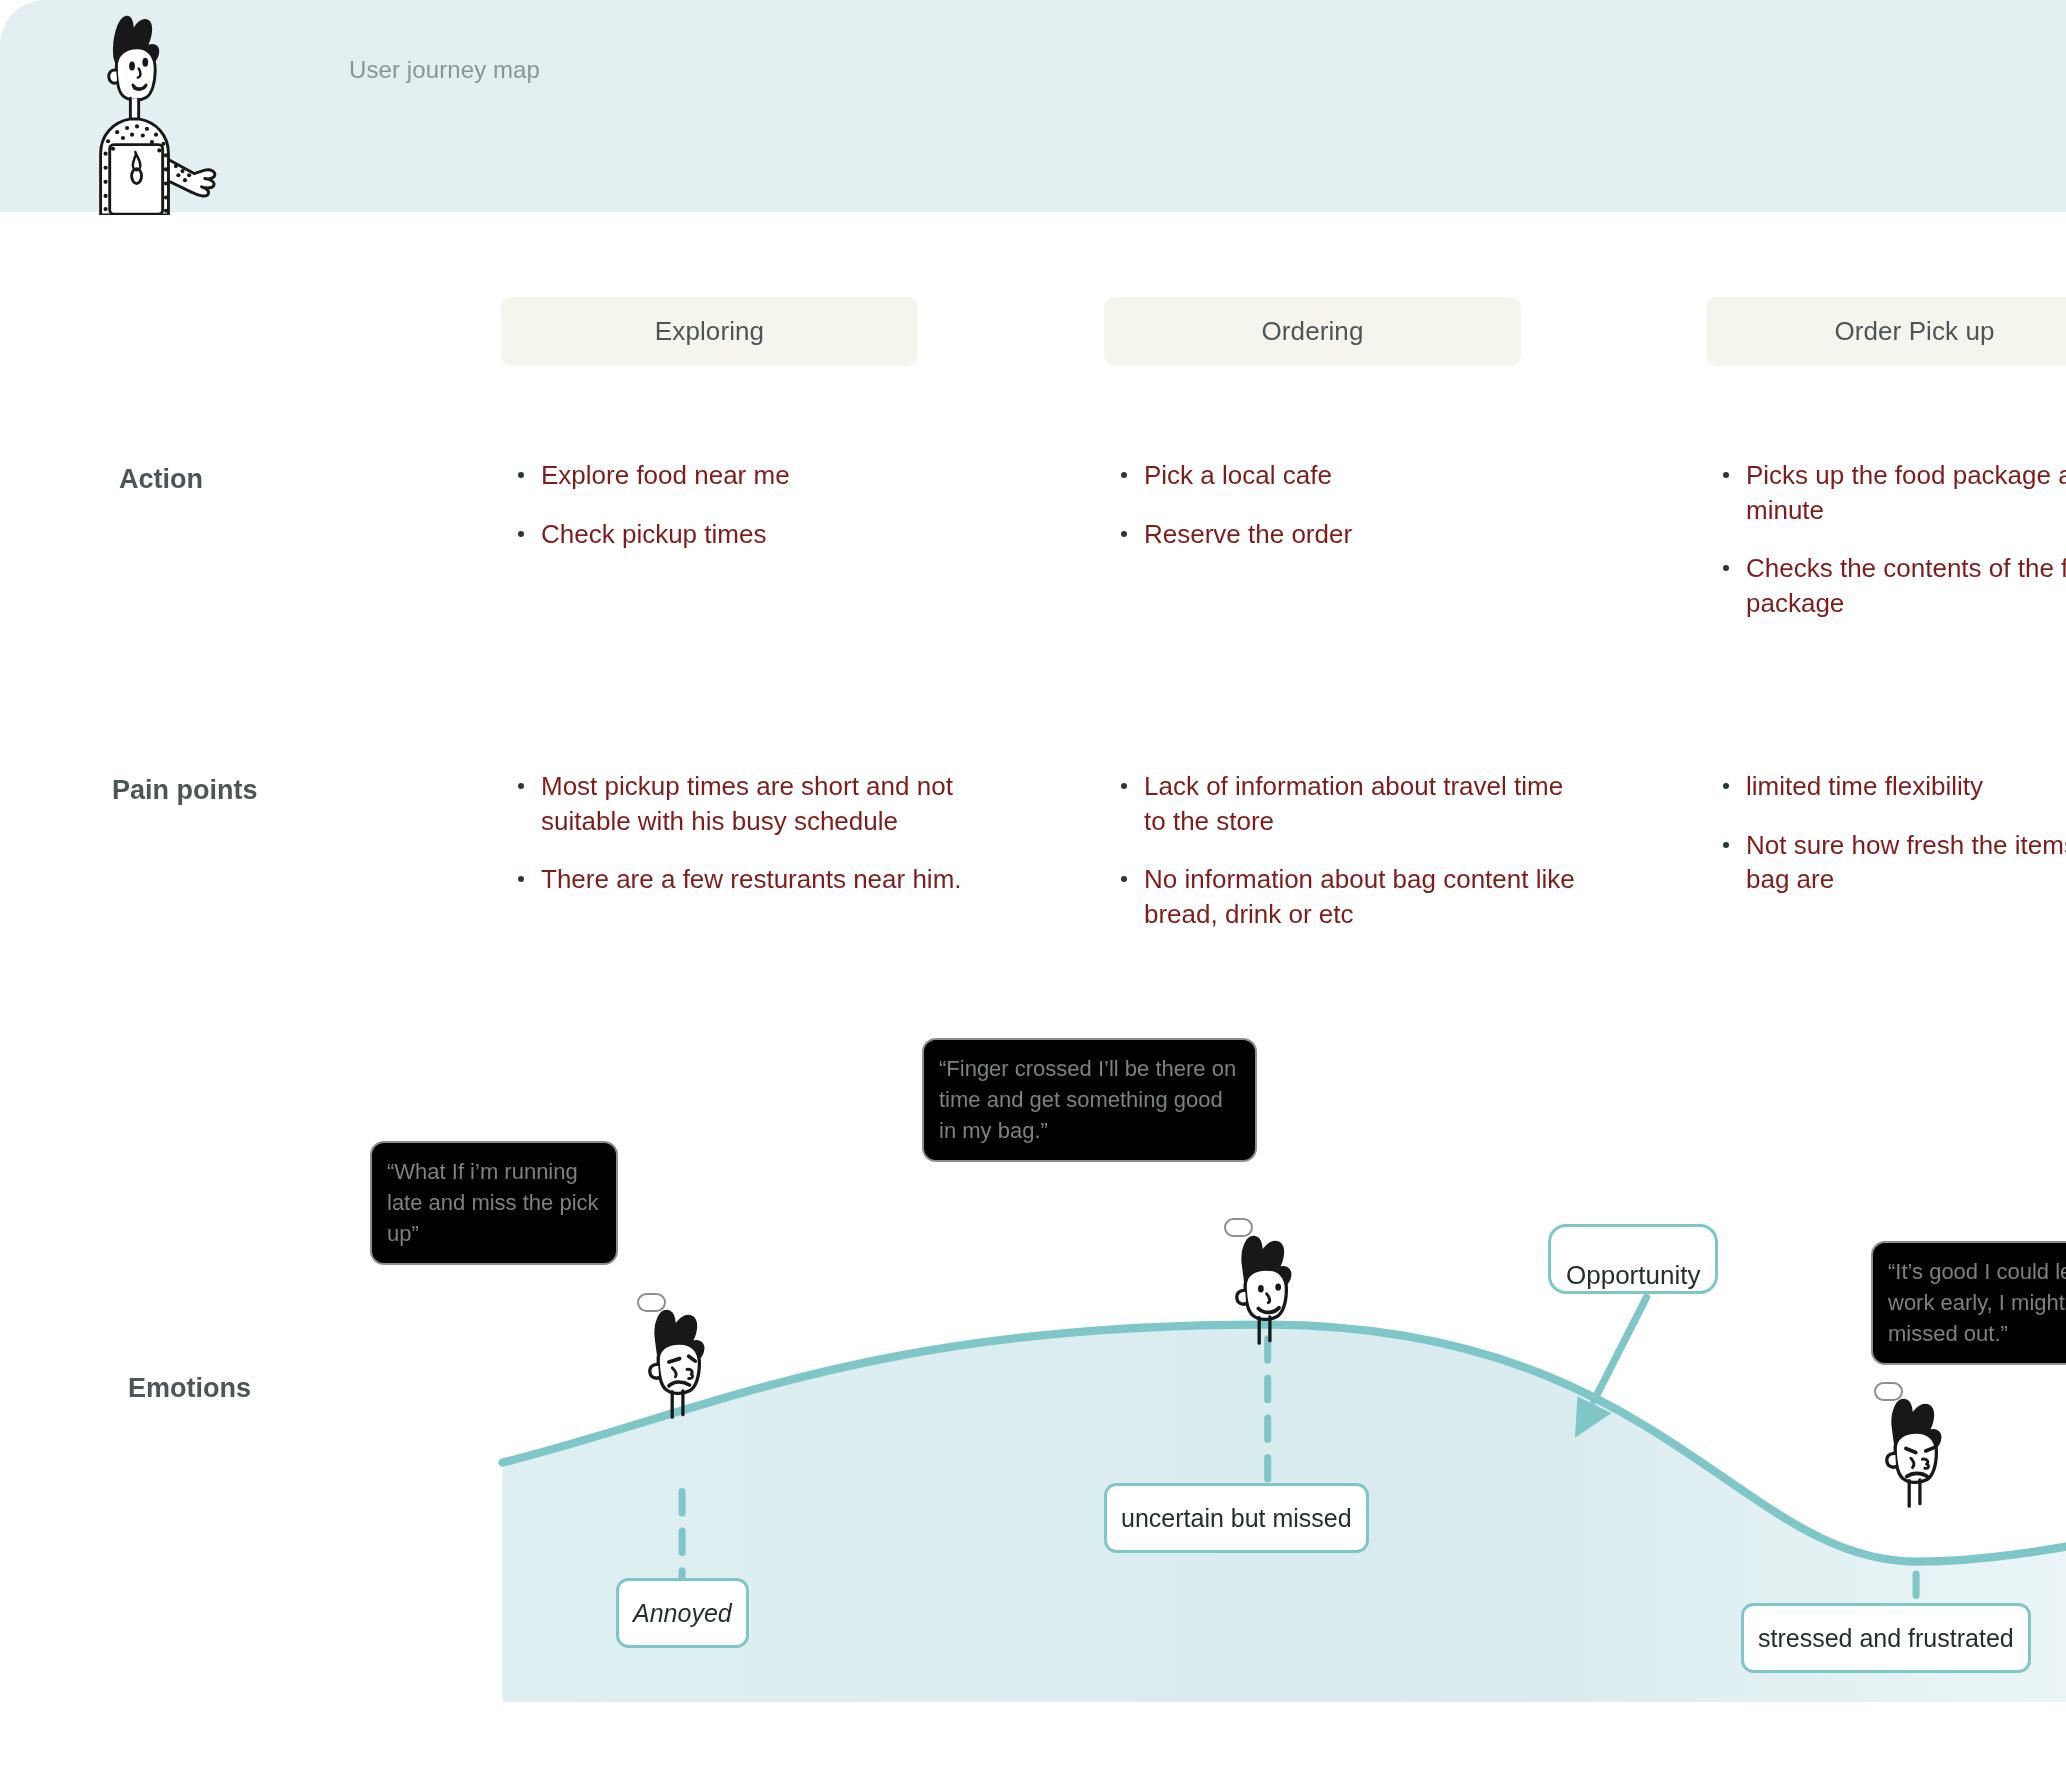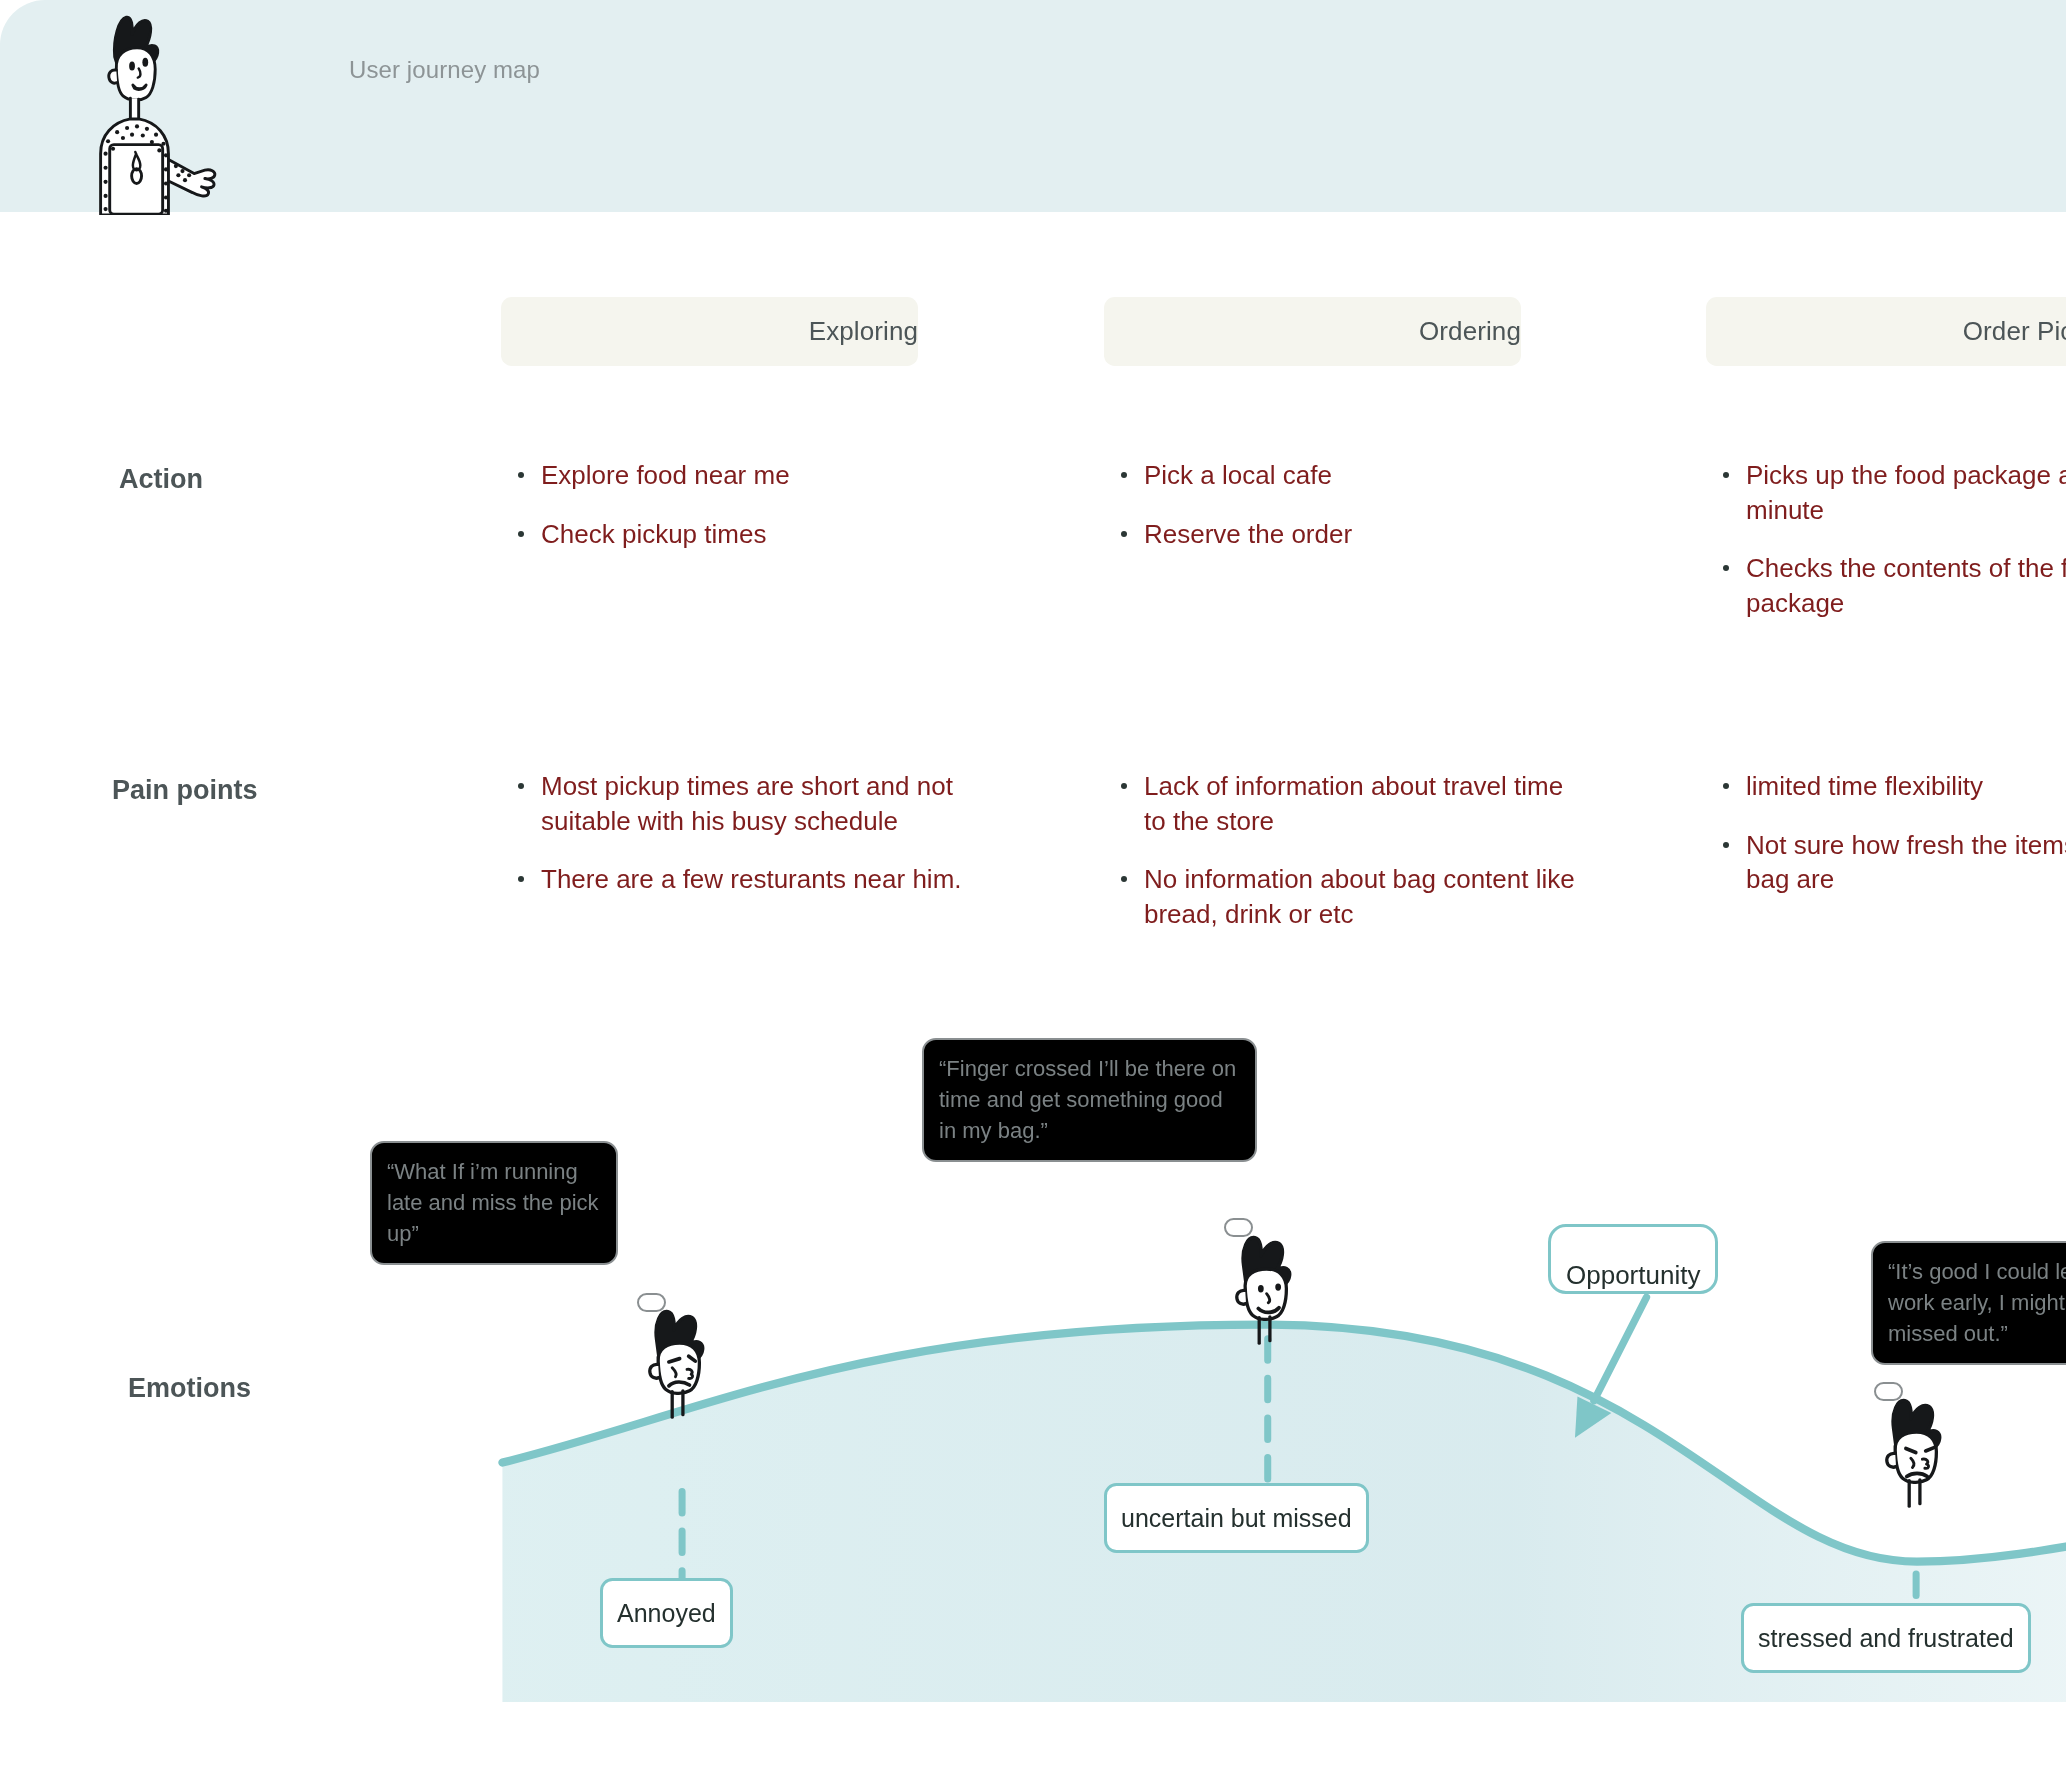--- a/index.html
+++ b/index.html
@@ -41,21 +41,21 @@
   #label-action   { left: 119px; top: 464px; }
   #label-pain     { left: 112px; top: 775px; }
   #label-emotions { left: 128px; top: 1373px; text-align: right; }
 
   
   .stage-pill {
     position: absolute; top: 297px;
     height: 69px; width: 417px;
     background: #f5f5ee;
     border-radius: 10.7px;
-    display: flex; align-items: center; justify-content: flex-end;
+    display: flex; align-items: center; justify-content: center;
   }
   .stage-pill span {
     font-size: 26px; color: #4c5557; font-weight: 400; letter-spacing: 0.1px;
   }
   #stage-0 { left: 501px; }
   #stage-1 { left: 1104px; }
   #stage-2 { left: 1706px; }
 
   
   .col { position: absolute; width: 479px; }
@@ -121,21 +121,21 @@
     border: 3.3px solid #7fc6c8;
     border-radius: 12.4px;
     background: #ffffff;
     display: flex; align-items: center; justify-content: flex-start;
     padding: 0 14px;
     height: 70px;
     font-size: 25px;
     color: #24302e;
     white-space: nowrap;
   }
-  #emolabel-0 { left: 600px; top: 1578px; }
+  #emolabel-0 { left: 616px; top: 1578px; font-style: italic; }
   #emolabel-1 { left: 1104px; top: 1483px; }
   #emolabel-2 { left: 1741px; top: 1603px; }
 
   
   #opportunity-box {
     position: absolute; left: 1548px; top: 1224px;
     border: 3.7px solid #7fc6c8;
     border-radius: 18px;
     background: #ffffff;
     height: 70px;

